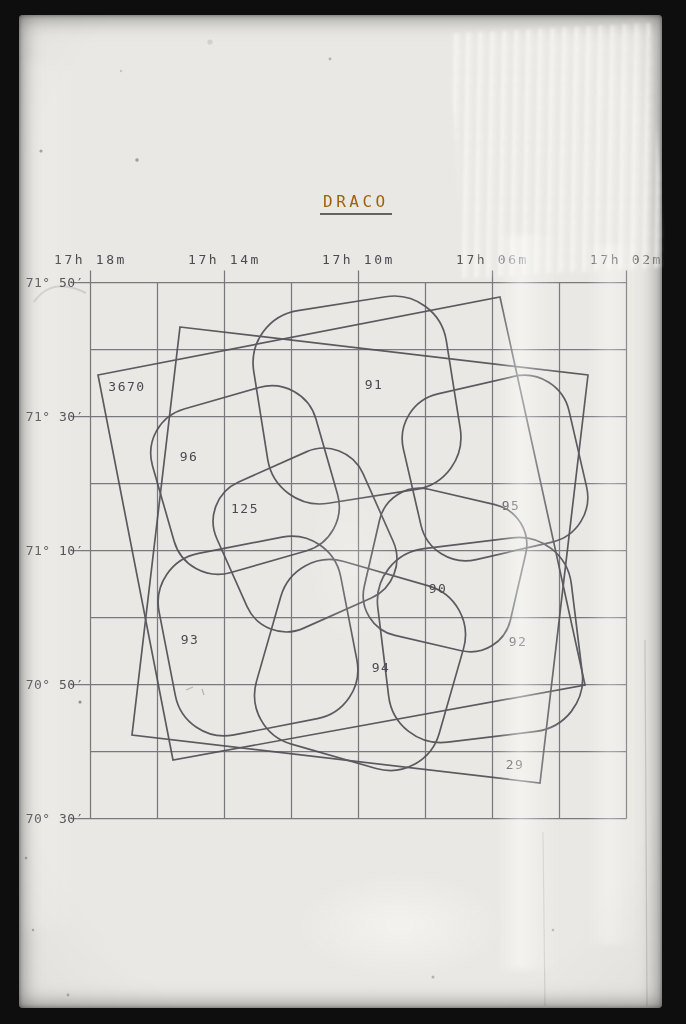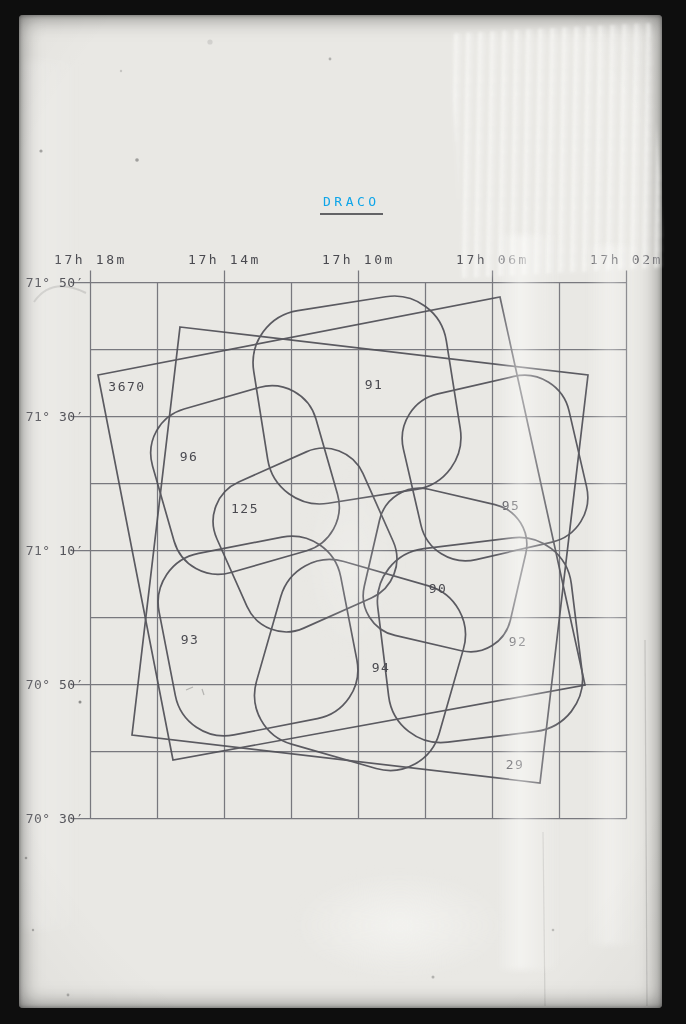--- a/index.html
+++ b/index.html
@@ -25,21 +25,21 @@
     filter:blur(6px);}
   .s-left{left:26px;top:60px;width:58px;height:870px;
     background:linear-gradient(90deg, rgba(255,255,255,.18), rgba(255,255,255,0));
     filter:blur(5px);}
   .s-mid{left:285px;top:425px;width:130px;height:270px;
     background:radial-gradient(50% 50% at 50% 50%, rgba(255,255,255,.22), rgba(255,255,255,0) 72%);
     filter:blur(8px);}
   .vignette{position:absolute;left:19px;top:15px;right:24px;bottom:16px;border-radius:4px;
     background:radial-gradient(ellipse 108% 104% at 50% 47%, rgba(0,0,0,0) 55%, rgba(0,0,0,.05) 74%, rgba(0,0,0,.14) 93%, rgba(0,0,0,.26) 100%);}
   .title{position:absolute;left:320px;top:194px;height:16px;line-height:16px;
-    font-size:13px;letter-spacing:3.5px;color:#0ea5e9;padding:0 3px 3px 3px;
+    font-size:16px;letter-spacing:3.5px;color:#a16207;padding:0 3px 3px 3px;
     border-bottom:2px solid rgba(75,75,80,.85);}
 </style>
 </head>
 <body>
 
 <div class="frame"></div>
 <div class="plate"></div>
 
 <svg class="chart" width="686" height="1024" viewBox="0 0 686 1024" id="chart">
   <g>

